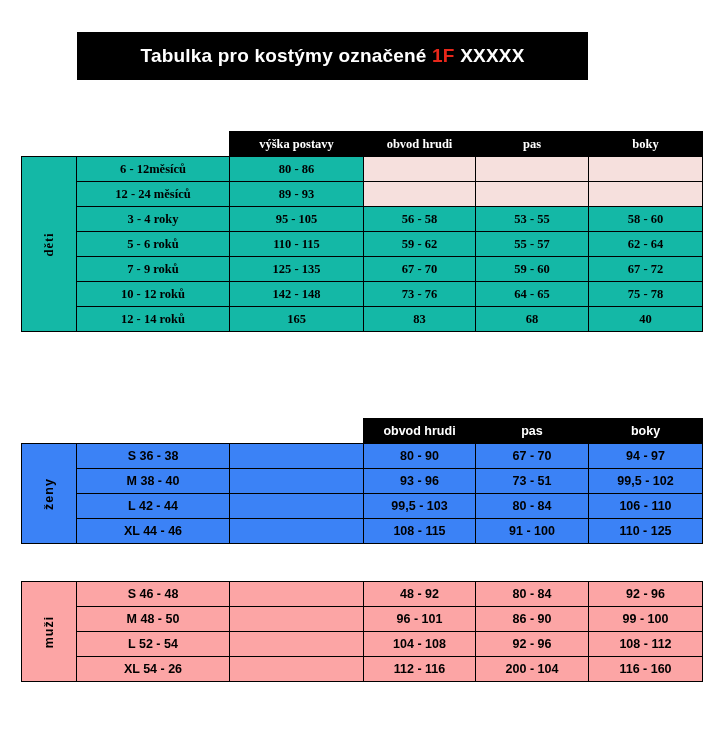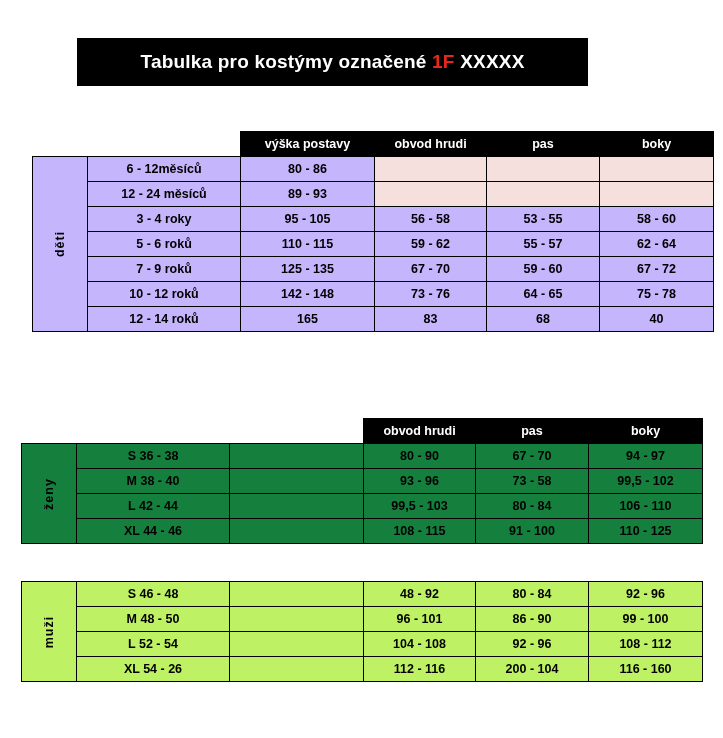--- a/index.html
+++ b/index.html
@@ -13,21 +13,21 @@
     font-family: "Liberation Sans", sans-serif;
     color: #000000;
     position: relative;
     overflow: hidden;
   }
 
   
   .title-banner {
     position: absolute;
     left: 77px;
-    top: 38px;
+    top: 32px;
     width: 511px;
     height: 48px;
     background: #000000;
     display: flex;
     align-items: center;
     justify-content: center;
   }
   .title-text {
     color: #ffffff;
     font-size: 19px;
@@ -73,41 +73,41 @@
     vertical-align: middle;
     letter-spacing: 1px;
   }
   .sidelabel span {
     display: inline-block;
     transform: rotate(-90deg);
     white-space: nowrap;
   }
 
   
-  .kids td { background: #c4b5fd; }
+  .kids td { background: #14b8a6; }
   .kids td.empty { background: #f6e0dd; }
-  .women td { background: #15803d; }
-  .men td { background: #bef264; }
+  .women td { background: #3b82f6; }
+  .men td { background: #fca5a5; }
 
   
   .tbl tr.headrow td { background: #000000; }
   .tbl tr.headrow td.blank { background: #ffffff; border: none; }
 
   
 </style>
 </head>
 <body>
 
 <div class="title-banner">
   <div class="title-text">
     <span>Tabulka pro kostýmy označené </span><span class="hl">1F</span><span> XXXXX</span>
   </div>
 </div>
 
-<table class="tbl kids" id="kids-table" style="left:32px; top:131px; width:681px;">
+<table class="tbl kids" id="kids-table" style="left:21px; top:131px; width:681px;font-family:Liberation Serif, serif;">
   <colgroup>
     <col style="width:55px">
     <col style="width:153px">
     <col style="width:134px">
     <col style="width:112px">
     <col style="width:113px">
     <col style="width:114px">
   </colgroup>
   <tbody>
     <tr class="headrow">
@@ -194,21 +194,21 @@
       <td class="rowlabel">S 36 - 38</td>
       <td></td>
       <td>80 - 90</td>
       <td>67 - 70</td>
       <td>94 - 97</td>
     </tr>
     <tr>
       <td class="rowlabel">M 38 - 40</td>
       <td></td>
       <td>93 - 96</td>
-      <td>73 - 58</td>
+      <td>73 - 51</td>
       <td>99,5 - 102</td>
     </tr>
     <tr>
       <td class="rowlabel">L 42 - 44</td>
       <td></td>
       <td>99,5 - 103</td>
       <td>80 - 84</td>
       <td>106 - 110</td>
     </tr>
     <tr>

